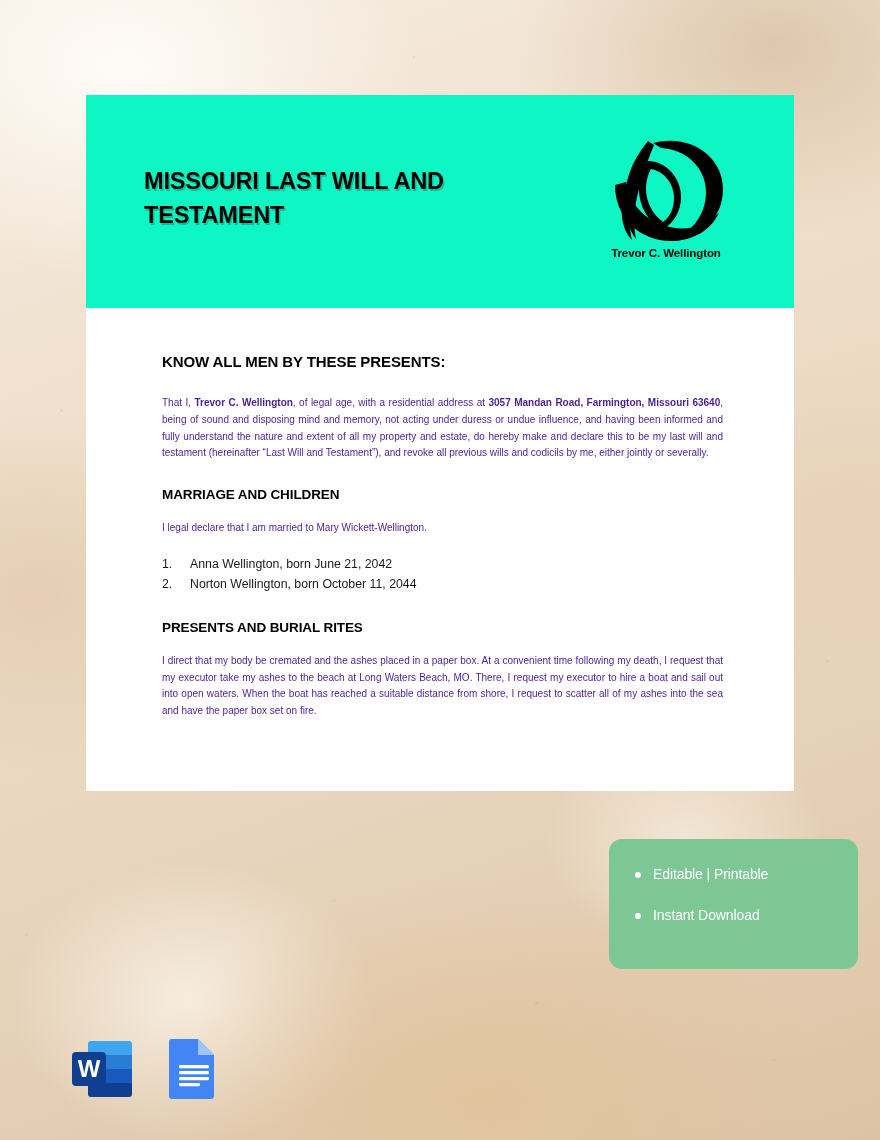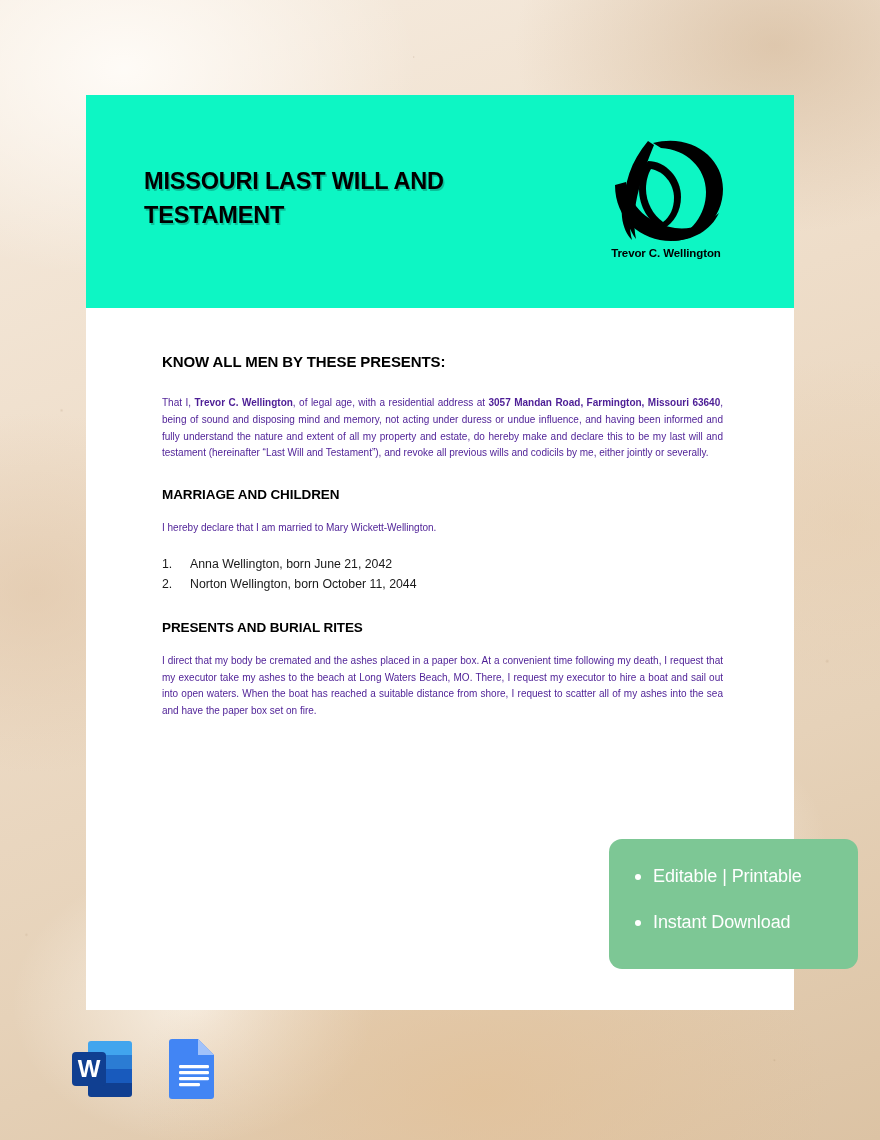--- a/index.html
+++ b/index.html
@@ -49,21 +49,21 @@
       radial-gradient(circle 1.1px at 56% 31%, rgba(145,114,84,0.4) 0%, rgba(145,114,84,0) 100%),
       radial-gradient(circle 2.1px at 74% 41%, rgba(158,124,90,0.35) 0%, rgba(158,124,90,0) 100%);
   }
 
   
   .page {
     position: absolute;
     left: 86px;
     top: 95px;
     width: 708px;
-    height: 915px;
+    height: 696px;
     background: #ffffff;
     overflow: visible;
   }
 
   .page-header {
     position: relative;
     height: 213px;
     background: #0df6c4;
   }
 
@@ -164,21 +164,21 @@
     height: 130px;
     background: #7dc795;
     border-radius: 13px;
     padding: 28px 0 0 26px;
     color: #ffffff;
   }
 
   .promo-item {
     display: flex;
     align-items: center;
-    font-size: 18px;
+    font-size: 14px;
     line-height: 1.1;
     margin-bottom: 26px;
     letter-spacing: -0.1px;
   }
 
   .promo-item .dot {
     width: 6px;
     height: 6px;
     border-radius: 50%;
     background: #ffffff;
@@ -241,21 +241,21 @@
     <div class="spacer-lg"></div>
 
     <p class="para"><span>That I, </span><b>Trevor C. Wellington</b><span>, of legal age, with a residential address at </span><b>3057 Mandan Road, Farmington, Missouri 63640</b><span>, being of sound and disposing mind and memory,  not acting under duress or undue influence, and having been informed and fully understand the nature and extent of all my property and estate, do hereby make and declare this to be my last will and testament (hereinafter “Last Will and Testament”), and revoke all previous wills and codicils by me, either jointly or severally.</span></p>
 
     <div class="spacer-lg"></div>
 
     <div class="section-title">MARRIAGE AND CHILDREN</div>
 
     <div class="spacer-md"></div>
 
-    <p class="para left">I hereby declare that I am married to Mary Wickett-Wellington.</p>
+    <p class="para left">I legal declare that I am married to Mary Wickett-Wellington.</p>
 
     <div class="spacer-md"></div>
 
 
     <ol class="children-list">
       <li><span class="num">1.</span><span>Anna Wellington, born June 21, 2042</span></li>
       <li><span class="num">2.</span><span>Norton Wellington, born October 11, 2044</span></li>
     </ol>
 
     <div class="spacer-lg"></div>

